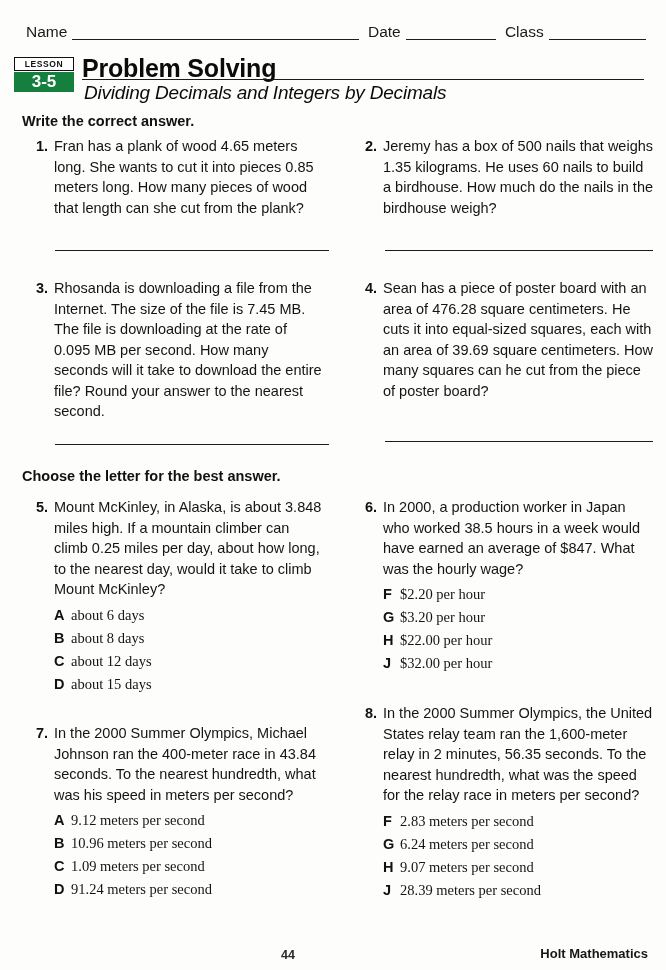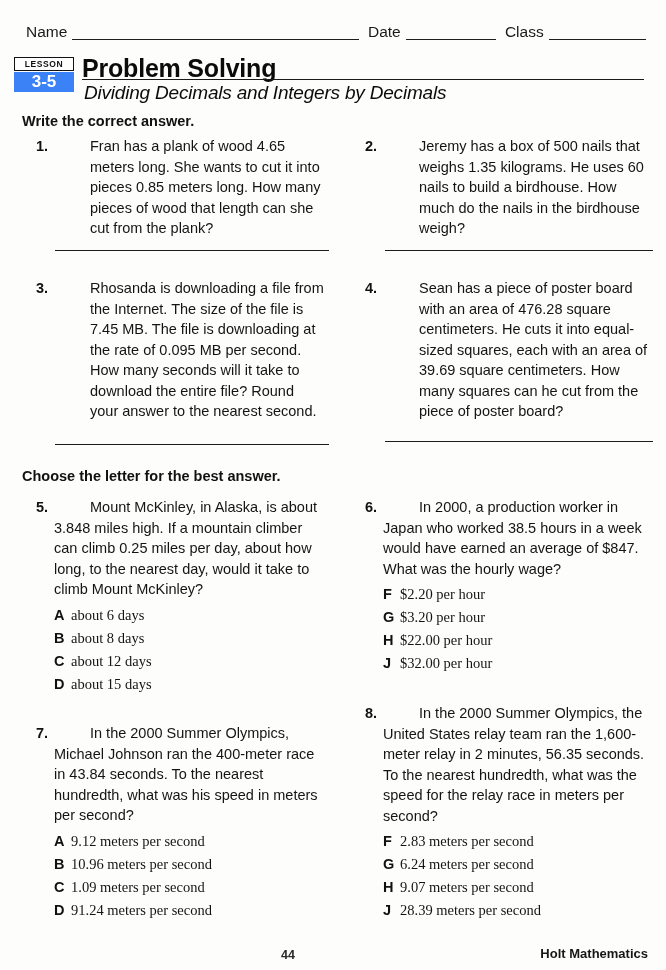--- a/index.html
+++ b/index.html
@@ -69,21 +69,21 @@
     background: #fff;
     color: #111;
     font-size: 8.5px;
     font-weight: bold;
     letter-spacing: 0.6px;
     text-align: center;
     line-height: 12px;
     height: 12px;
   }
   .badge-bot {
-    background: #3b82f6;
+    background: #15803d;
     color: #fff;
     font-size: 17px;
     font-weight: bold;
     text-align: center;
     line-height: 20px;
     height: 20px;
     letter-spacing: 0px;
     margin-top: 1px;
   }
   .title-main {
@@ -140,21 +140,20 @@
     width: 22px;
     flex: none;
     text-align: right;
     padding-right: 6px;
     color: #111;
   }
   .ptext {
     font-size: 14.5px;
     line-height: 20.5px;
     color: #141414;
-    margin-left: 36px;
   }
 
   
   .col-left  { left: 26px; width: 300px; }
   .col-right { left: 355px; width: 300px; }
 
   
   .choices {
     margin-top: 4px;
   }

